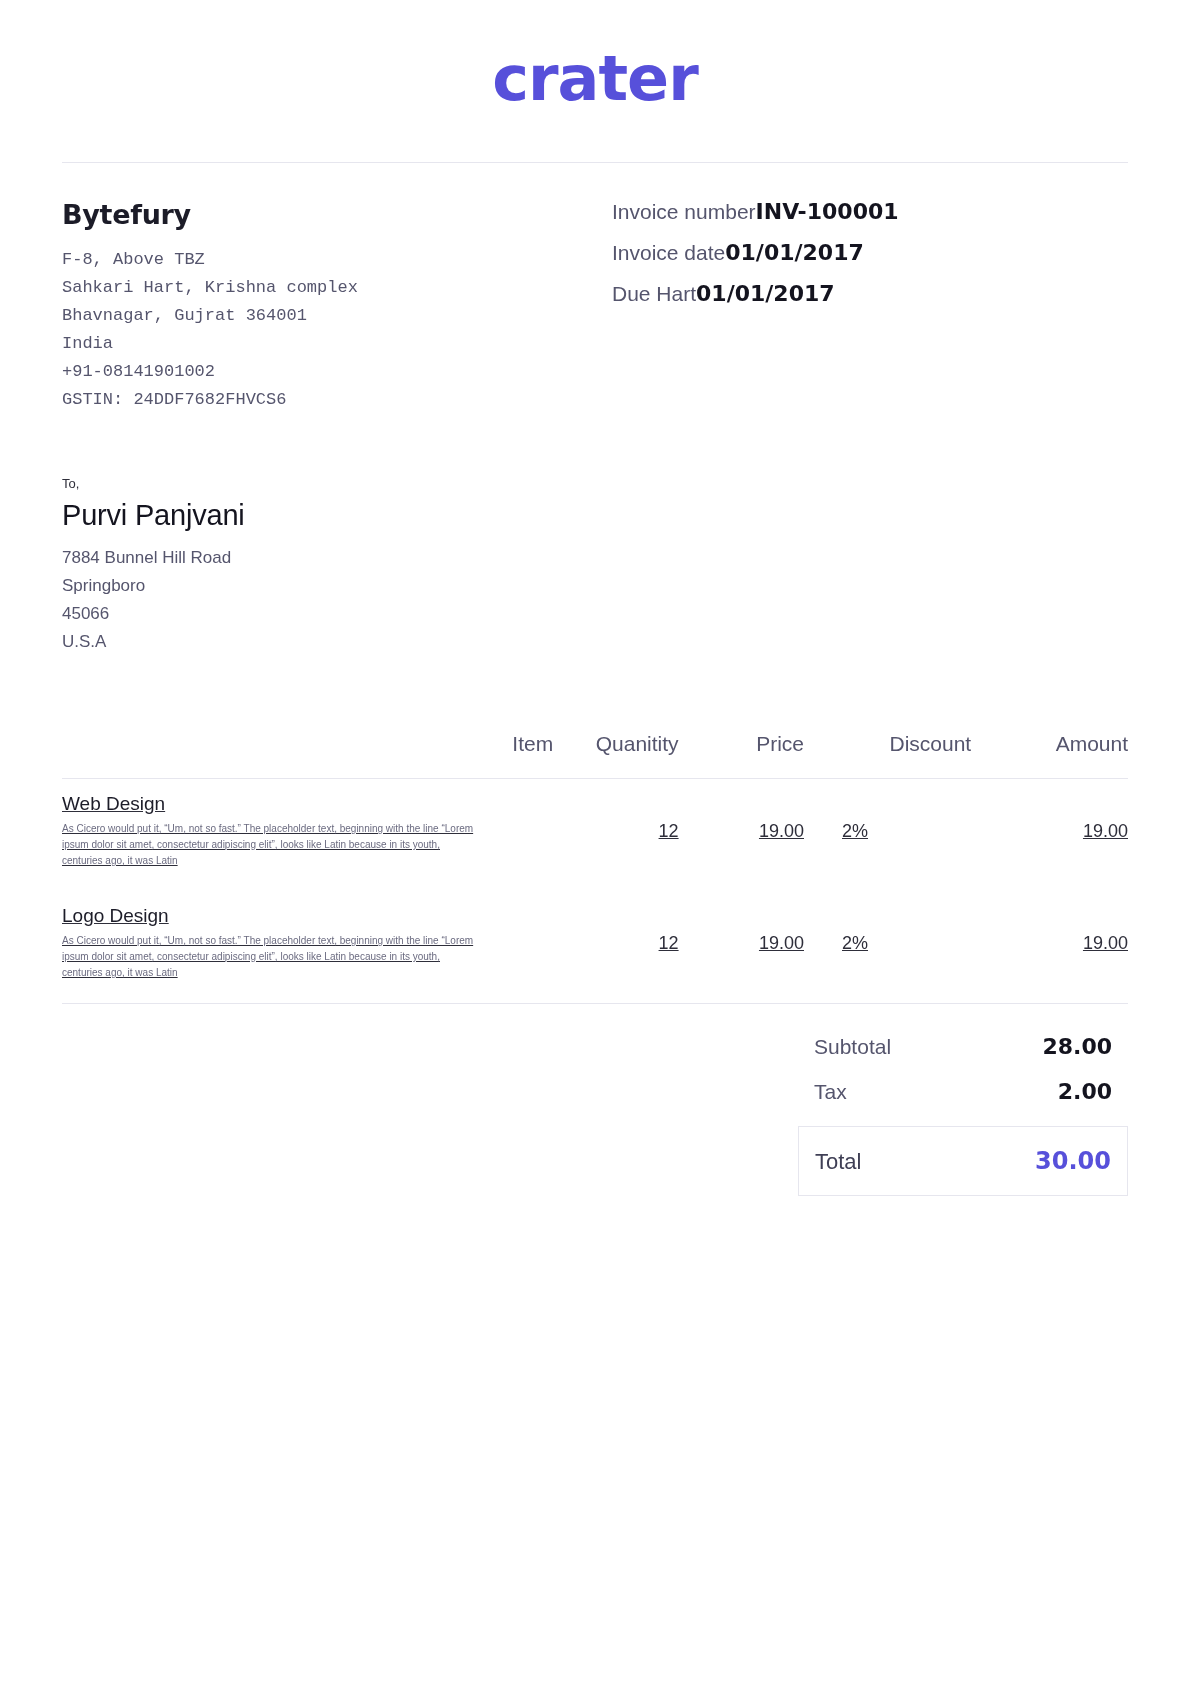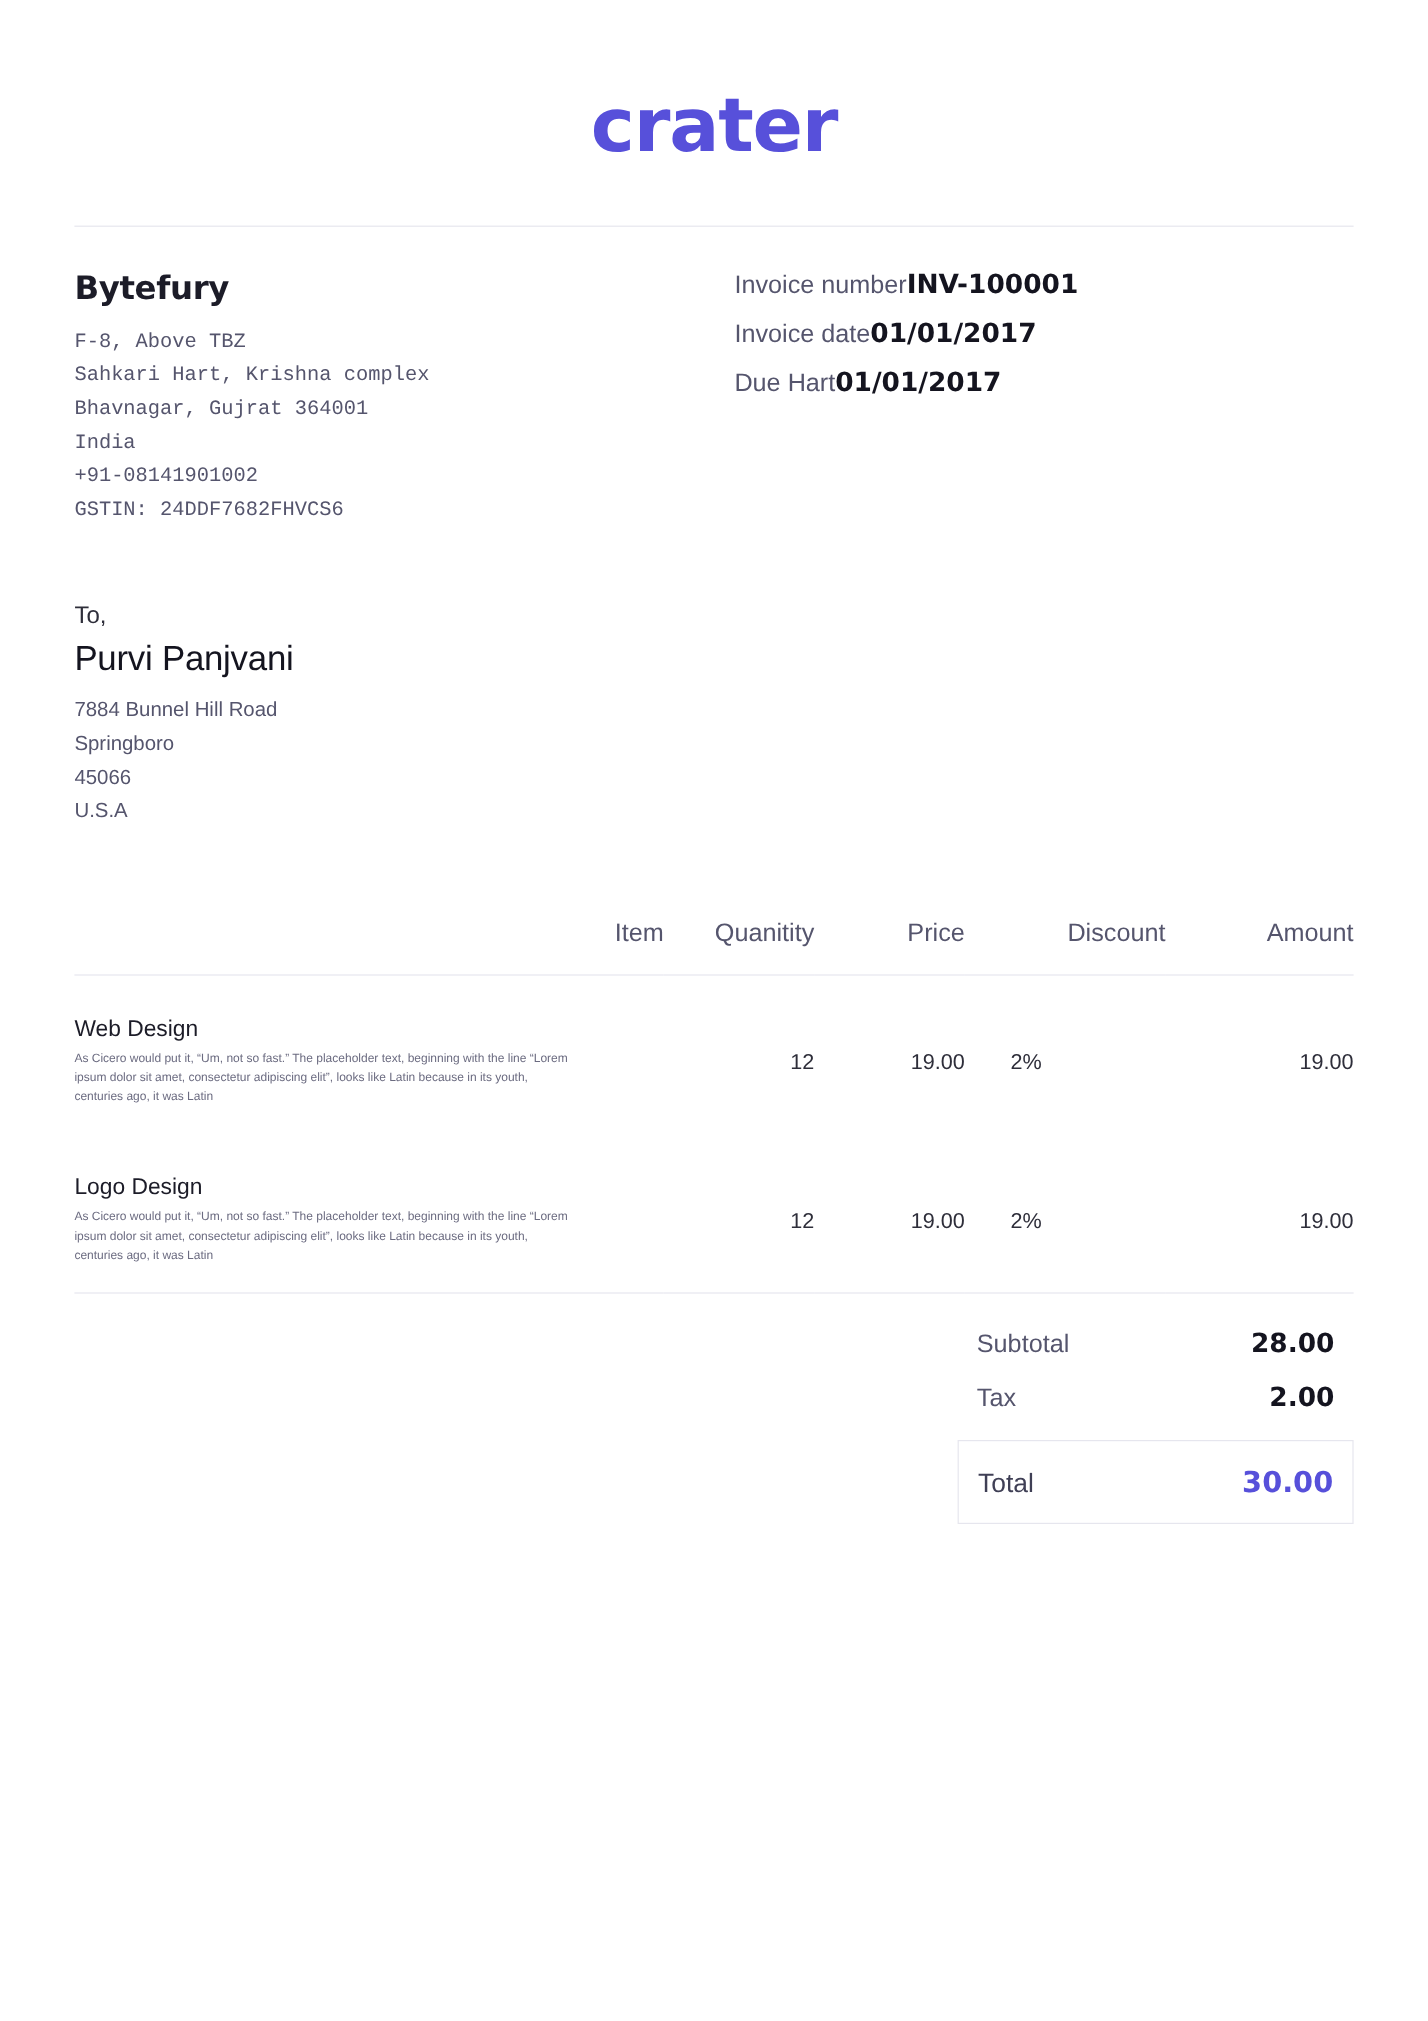--- a/index.html
+++ b/index.html
@@ -12,21 +12,21 @@
   }
   .page {
     position: relative;
     width: 1190px;
     height: 1684px;
     background: #fff;
   }
 
   
   .logo-wrap {
-    padding-top: 74px;
+    padding-top: 48px;
     text-align: center;
   }
   .logo-text {
     display: inline-block;
     font-family: "DejaVu Sans", sans-serif;
     font-size: 62px;
     font-weight: 700;
     letter-spacing: -1px;
     color: #5750da;
     line-height: 1;
@@ -81,21 +81,21 @@
     color: #14141f;
     font-weight: 700;
     font-family: "DejaVu Sans", sans-serif;
   }
 
   
   .billto {
     padding: 62px 62px 0 62px;
   }
   .billto-to {
-    font-size: 20px;
+    font-size: 13px;
     color: #2e2e3a;
     margin-bottom: 8px;
   }
   .billto-name {
     font-size: 29px;
     color: #14141f;
     font-weight: 400;
     letter-spacing: -0.2px;
     margin-bottom: 12px;
   }
@@ -115,25 +115,26 @@
     font-size: 21px;
     font-weight: 400;
     color: #55556d;
     padding: 0 0 22px 0;
     border-bottom: 1px solid #e6e6ee;
     text-align: right;
     vertical-align: bottom;
   }
   .table thead th.col-item { text-align: right; }
   .table tbody td {
-    padding: 34px 0 22px 0;
+    padding: 14px 0 22px 0;
     vertical-align: middle;
     font-size: 18px;
     color: #2e2e3a;
     text-align: right;
+    text-decoration: underline;
   }
   .table tbody td.col-item {
     text-align: left;
     padding-right: 24px;
     width: 470px;
   }
   .item-title {
     font-size: 19px;
     color: #1c1c28;
     margin-bottom: 6px;

